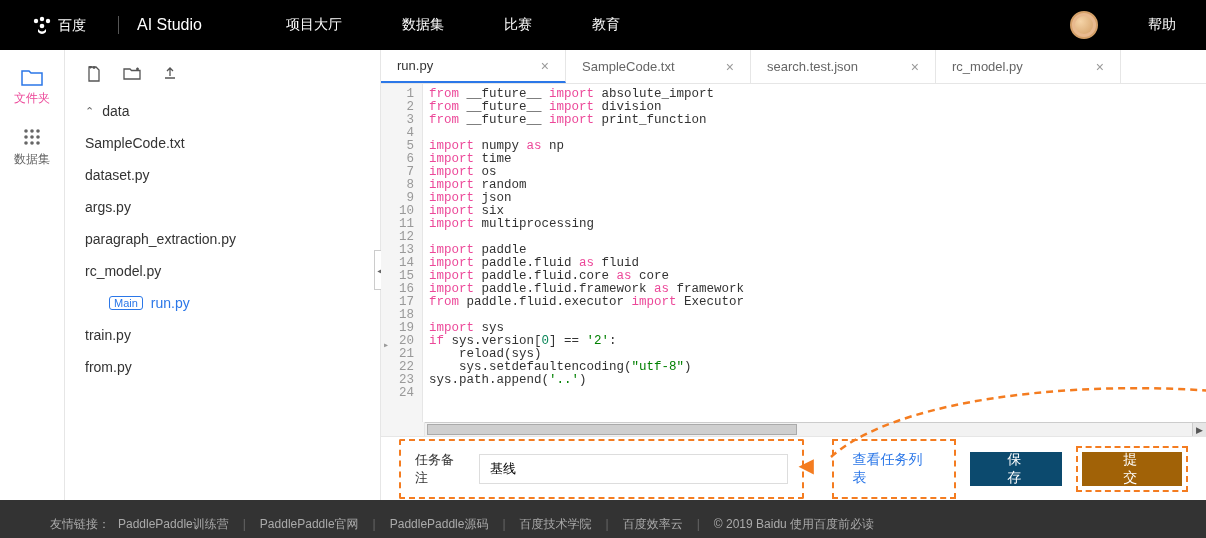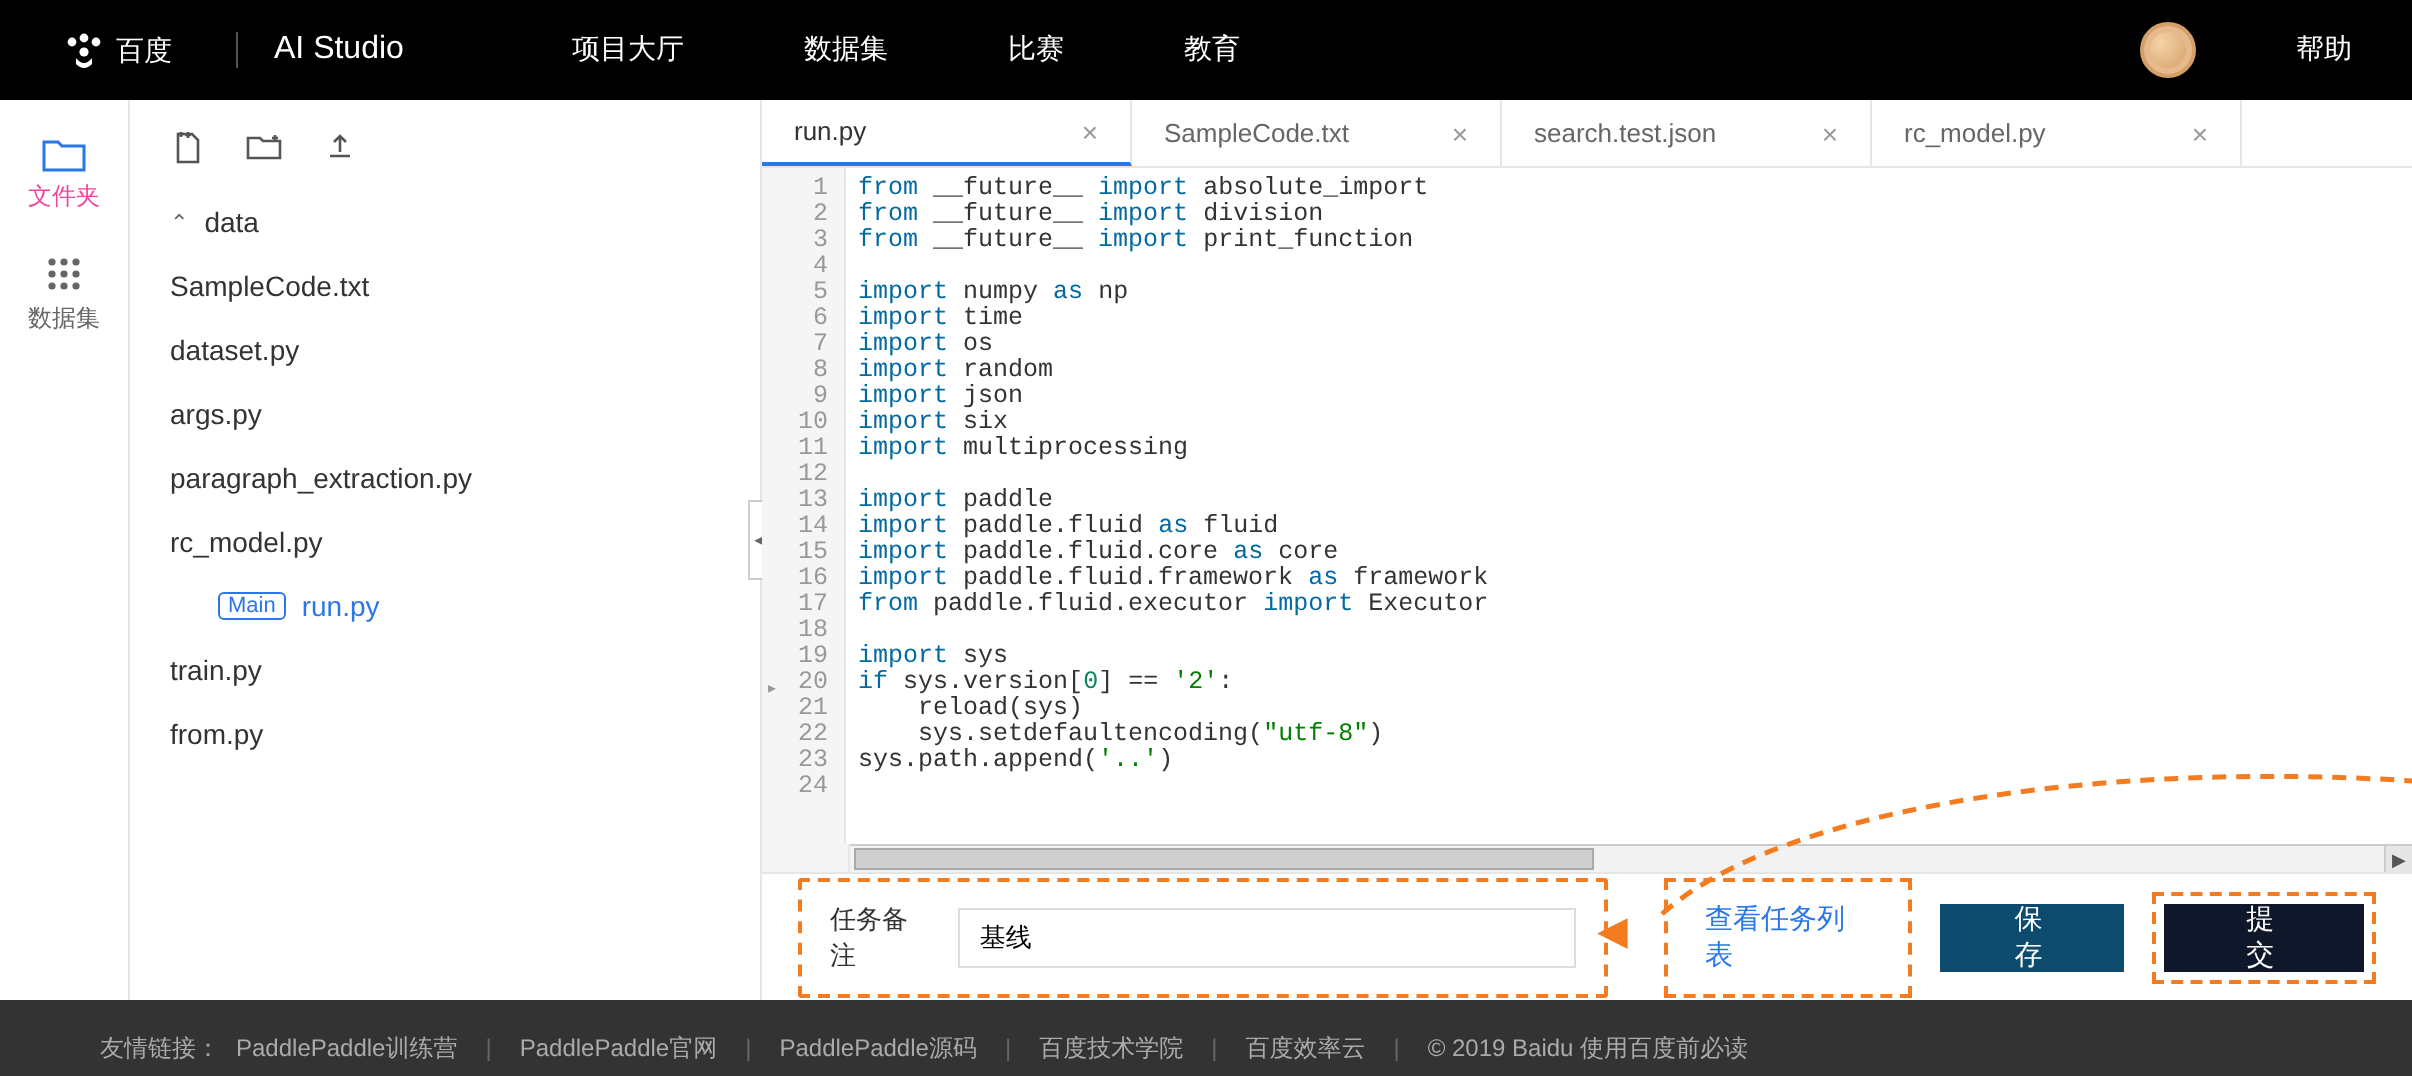--- a/index.html
+++ b/index.html
@@ -34,38 +34,38 @@
   .tabs { display: flex; border-bottom: 1px solid #e6e6e6; height: 34px; }
   .tab { display: flex; align-items: center; padding: 0 16px; font-size: 13px; color: #666; gap: 30px; border-right: 1px solid #e6e6e6; min-width: 185px; justify-content: space-between; cursor: pointer; }
   .tab.active { border-bottom: 2px solid #2b77e8; color: #333; }
   .tab .close { color: #999; font-size: 14px; }
   
   .code-area { flex: 1; display: flex; font-family: Consolas, 'Courier New', monospace; font-size: 12.5px; overflow: hidden; position: relative; line-height: 16px; background:#fff; }
   .gutter { background: #f5f5f5; color: #999; text-align: right; padding: 2px 8px 2px 18px; border-right: 1px solid #e6e6e6; user-select: none; }
   .gutter .ln { height: 13px; }
   .code { padding: 2px 6px; white-space: pre; color: #333; }
   .code .row { height: 13px; }
-  .kw { color: #0369a1; }
+  .kw { color: #ec4899; }
   .str { color: #008000; }
   .num { color: #098658; }
   .collapse-handle { position: absolute; left: -7px; top: 200px; width: 14px; height: 40px; background: #fff; border:1px solid #ccc; display:flex; align-items:center; justify-content:center; font-size:10px; color:#666; cursor:pointer; }
   .hscroll { height: 14px; border-top:1px solid #ccc; background:#f2f2f2; position:relative; }
   .hscroll .thumb { position:absolute; left:2px; top:1px; width:370px; height:11px; background:#cfcfcf; border:1px solid #aaa; }
   .hscroll .arrow-l, .hscroll .arrow-r { position:absolute; top:0; width:14px; height:13px; background:#e6e6e6; display:flex; align-items:center; justify-content:center; font-size:9px; color:#555; }
   .hscroll .arrow-r { right:0; border-left:1px solid #ccc; }
   
   .bottombar { height: 64px; display: flex; align-items: center; padding: 0 18px; gap: 14px; border-top: 1px solid #e6e6e6; }
   .task-box { display: flex; align-items: center; gap: 12px; border: 2px dashed #f47c20; padding: 10px 14px; border-radius: 2px; }
   .task-box label { font-size: 13px; color: #333; }
   .task-box input { width: 310px; height: 30px; border: 1px solid #ddd; padding: 0 10px; font-size: 13px; }
   .link-box { border: 2px dashed #f47c20; padding: 10px 18px; color: #2b77e8; font-size: 14px; cursor: pointer; position: relative; }
   .arrow-indicator { position:absolute; left:-36px; top:12px; color:#f47c20; font-size:20px; }
   .btn { height: 34px; padding: 0 28px; border: none; font-size: 14px; cursor: pointer; display:flex; align-items:center; justify-content:center; letter-spacing:4px; }
   .btn.save { background: #0c4a6e; color: #fff; }
-  .btn.submit { background: #0f172a; color: #fff; }
+  .btn.submit { background: #a16207; color: #fff; }
   .submit-box { border: 2px dashed #f47c20; padding: 4px; }
   .spacer { flex: 1; }
   
   .footer { background: #333; color: #aaa; height: 48px; display: flex; align-items: center; padding: 0 50px; font-size: 12px; gap: 8px; }
   .footer a { color: #aaa; text-decoration: none; }
   .footer .sep { color: #666; margin: 0 6px; }
 
   .curved-arrow { position:absolute; pointer-events:none; }
   .gutter-marker { position:absolute; left:2px; color:#999; font-size:10px; }
 </style>

